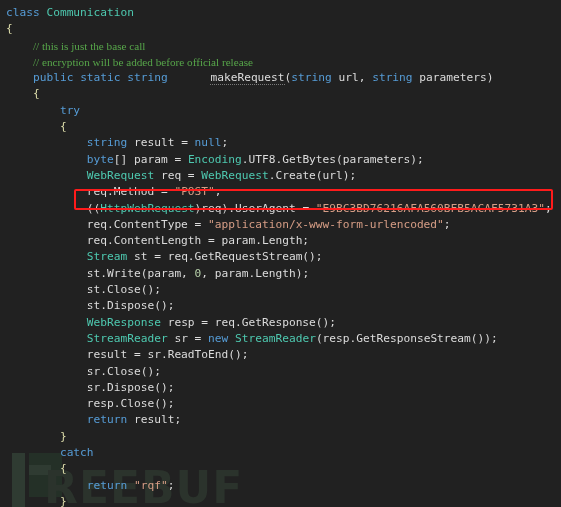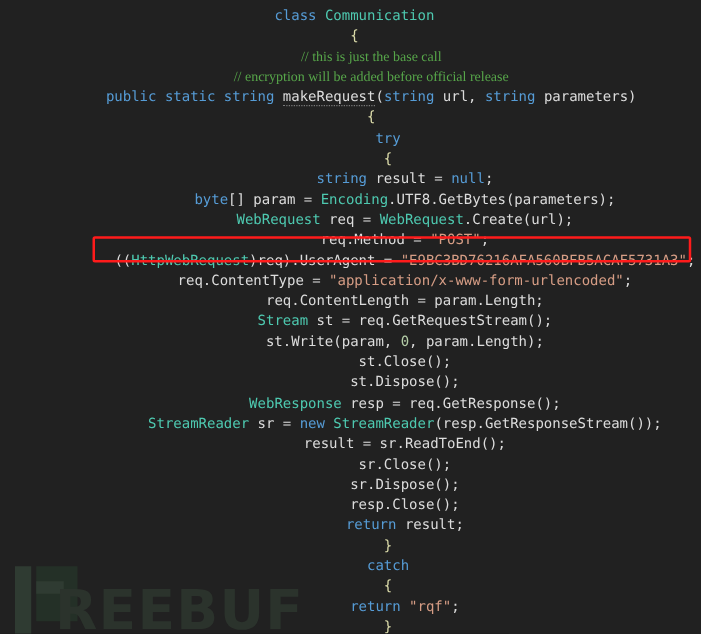--- a/index.html
+++ b/index.html
@@ -27,30 +27,30 @@
     opacity: 1;
     pointer-events: none;
     z-index: 1;
   }
   #code {
     position: relative;
     z-index: 2;
     padding: 5px 0 0 6px;
     white-space: pre;
   }
-  .ln { display: block; height: 16.3px; text-align: center; }
+  .ln { display: block; height: 16.3px; }
   
   .kw   { color: #569cd6; }   
   .type { color: #4ec9b0; }   
   .plain{ color: #dcdcdc; }   
   .cmt  { color: #57a64a; font-family: Liberation Serif, serif; }   
   .str  { color: #d69d85; }   
   .br   { color: #dcdcaa; }   
   .num  { color: #b5cea8; }
-  .hint { color: #dcdcdc; border-bottom: 1px dotted #7a7a7a; }
+  .hint { color: #dcdcdc; border-bottom: 1px dotted #7a7a7a; margin-left: 36px; }
   
   #redbox {
     position: absolute;
     left: 74px;
     top: 189px;
     width: 479px;
     height: 21px;
     border: 2px solid #ff1b1b;
     border-radius: 2px;
     box-sizing: border-box;

